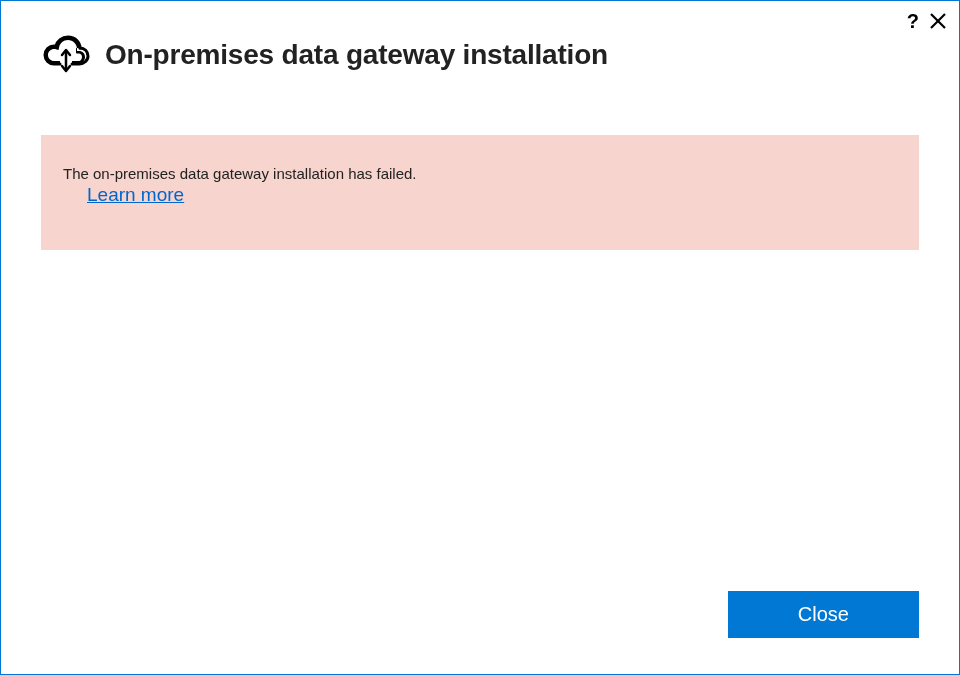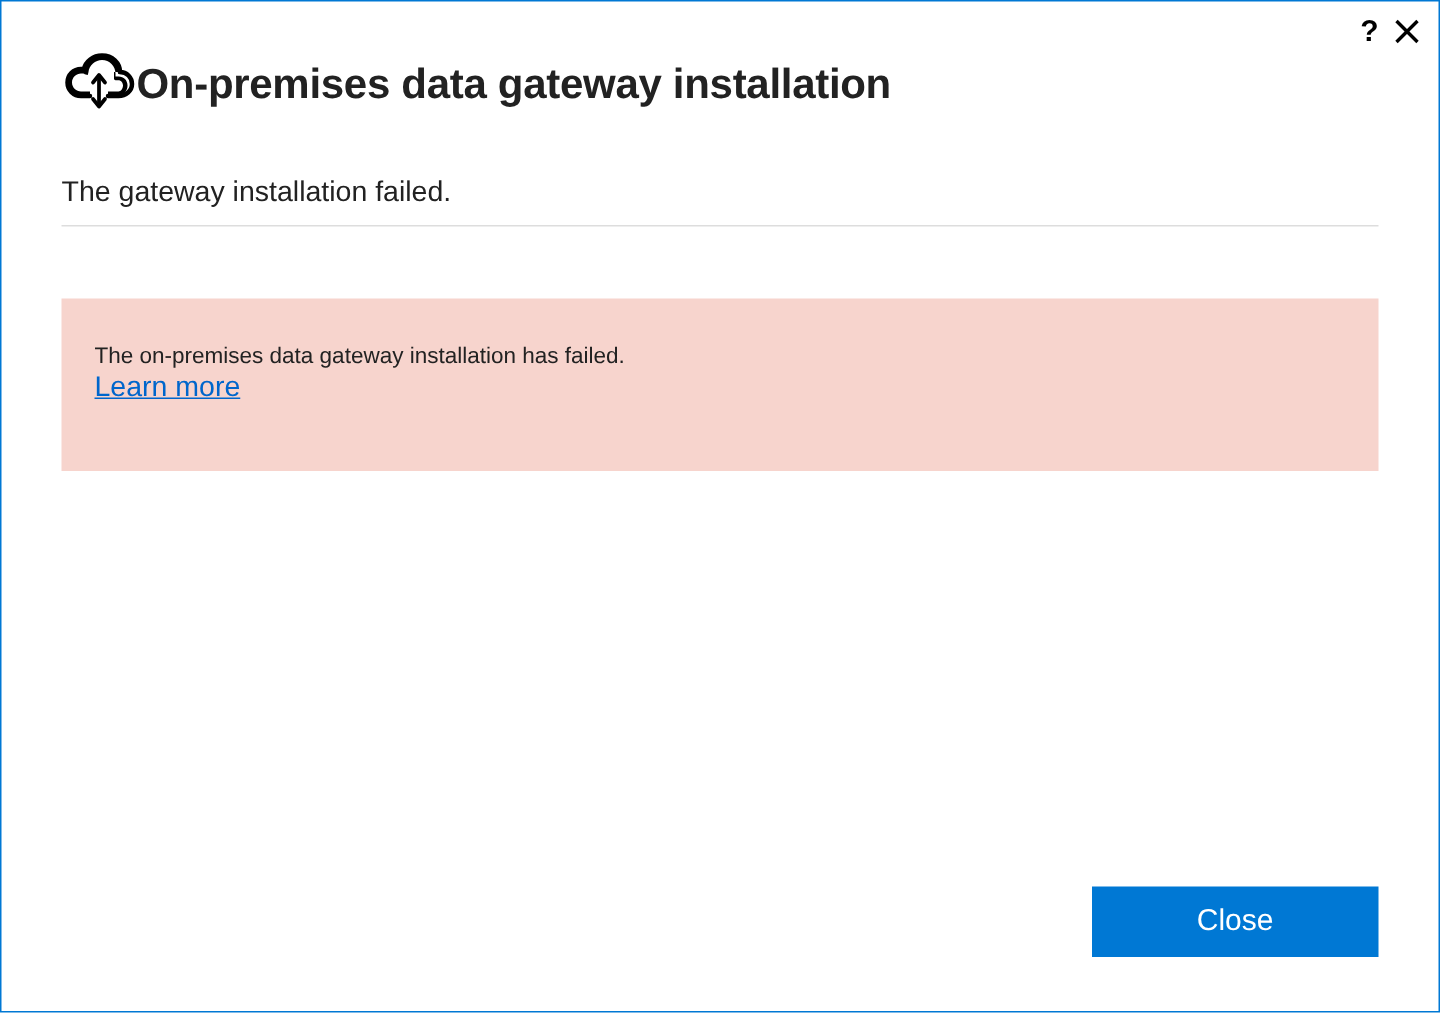--- a/index.html
+++ b/index.html
@@ -39,20 +39,21 @@
       cursor: pointer;
       color: #000;
       line-height: 1;
       display: flex;
       align-items: center;
     }
     .header {
       display: flex;
       align-items: center;
       padding: 32px 40px 10px 40px;
+      gap: 14px;
     }
     .cloud-icon {
       flex-shrink: 0;
     }
     .page-title {
       font-size: 28px;
       font-weight: 600;
       color: #222;
       letter-spacing: -0.2px;
     }
@@ -77,20 +78,21 @@
       margin-bottom: 0px;
     }
     .learn-more {
       display: inline-block;
       color: #0066cc;
       text-decoration: underline;
       font-size: 19px;
       margin-top: 2px;
       margin-bottom: 14px;
       cursor: pointer;
+      margin-left: 24px;
     }
     .error-detail {
       font-size: 19px;
       color: #222;
       line-height: 1.45;
     }
     .footer {
       margin-top: auto;
       padding: 0 40px 36px 40px;
       display: flex;
@@ -129,23 +131,20 @@
         <path d="M 39 15 C 39 9 34 4 27 4 C 21 4 16 8 15 13 C 14 13 13.5 13 13 13 C 8 13 4 17 4 22 C 4 27 8 31 13 31 L 19 31" fill="none" stroke="#000" stroke-width="3" stroke-linecap="round"></path>
         <path d="M 31 31 L 38 31 C 43 31 47 27.5 47 23 C 47 18.5 43.5 15 39 15" fill="none" stroke="#000" stroke-width="3" stroke-linecap="round"></path>
         <line x1="25" y1="18" x2="25" y2="37" stroke="#000" stroke-width="2.5"></line>
         <polyline points="21,22 25,17 29,22" fill="none" stroke="#000" stroke-width="2.5" stroke-linecap="round" stroke-linejoin="round"></polyline>
         <polyline points="21,33 25,38 29,33" fill="none" stroke="#000" stroke-width="2.5" stroke-linecap="round" stroke-linejoin="round"></polyline>
       </svg>
     </span>
     <span class="page-title">On-premises data gateway installation</span>
   </div>
 
-  <div class="status-area">
-    <div class="status-message">The gateway installation failed.</div>
-  </div>
 
   <div class="error-box">
     <div class="error-heading">The on-premises data gateway installation has failed.</div>
     <a class="learn-more">Learn more</a>
   </div>
 
   <div class="footer">
     <button class="close-button">Close</button>
   </div>
 

